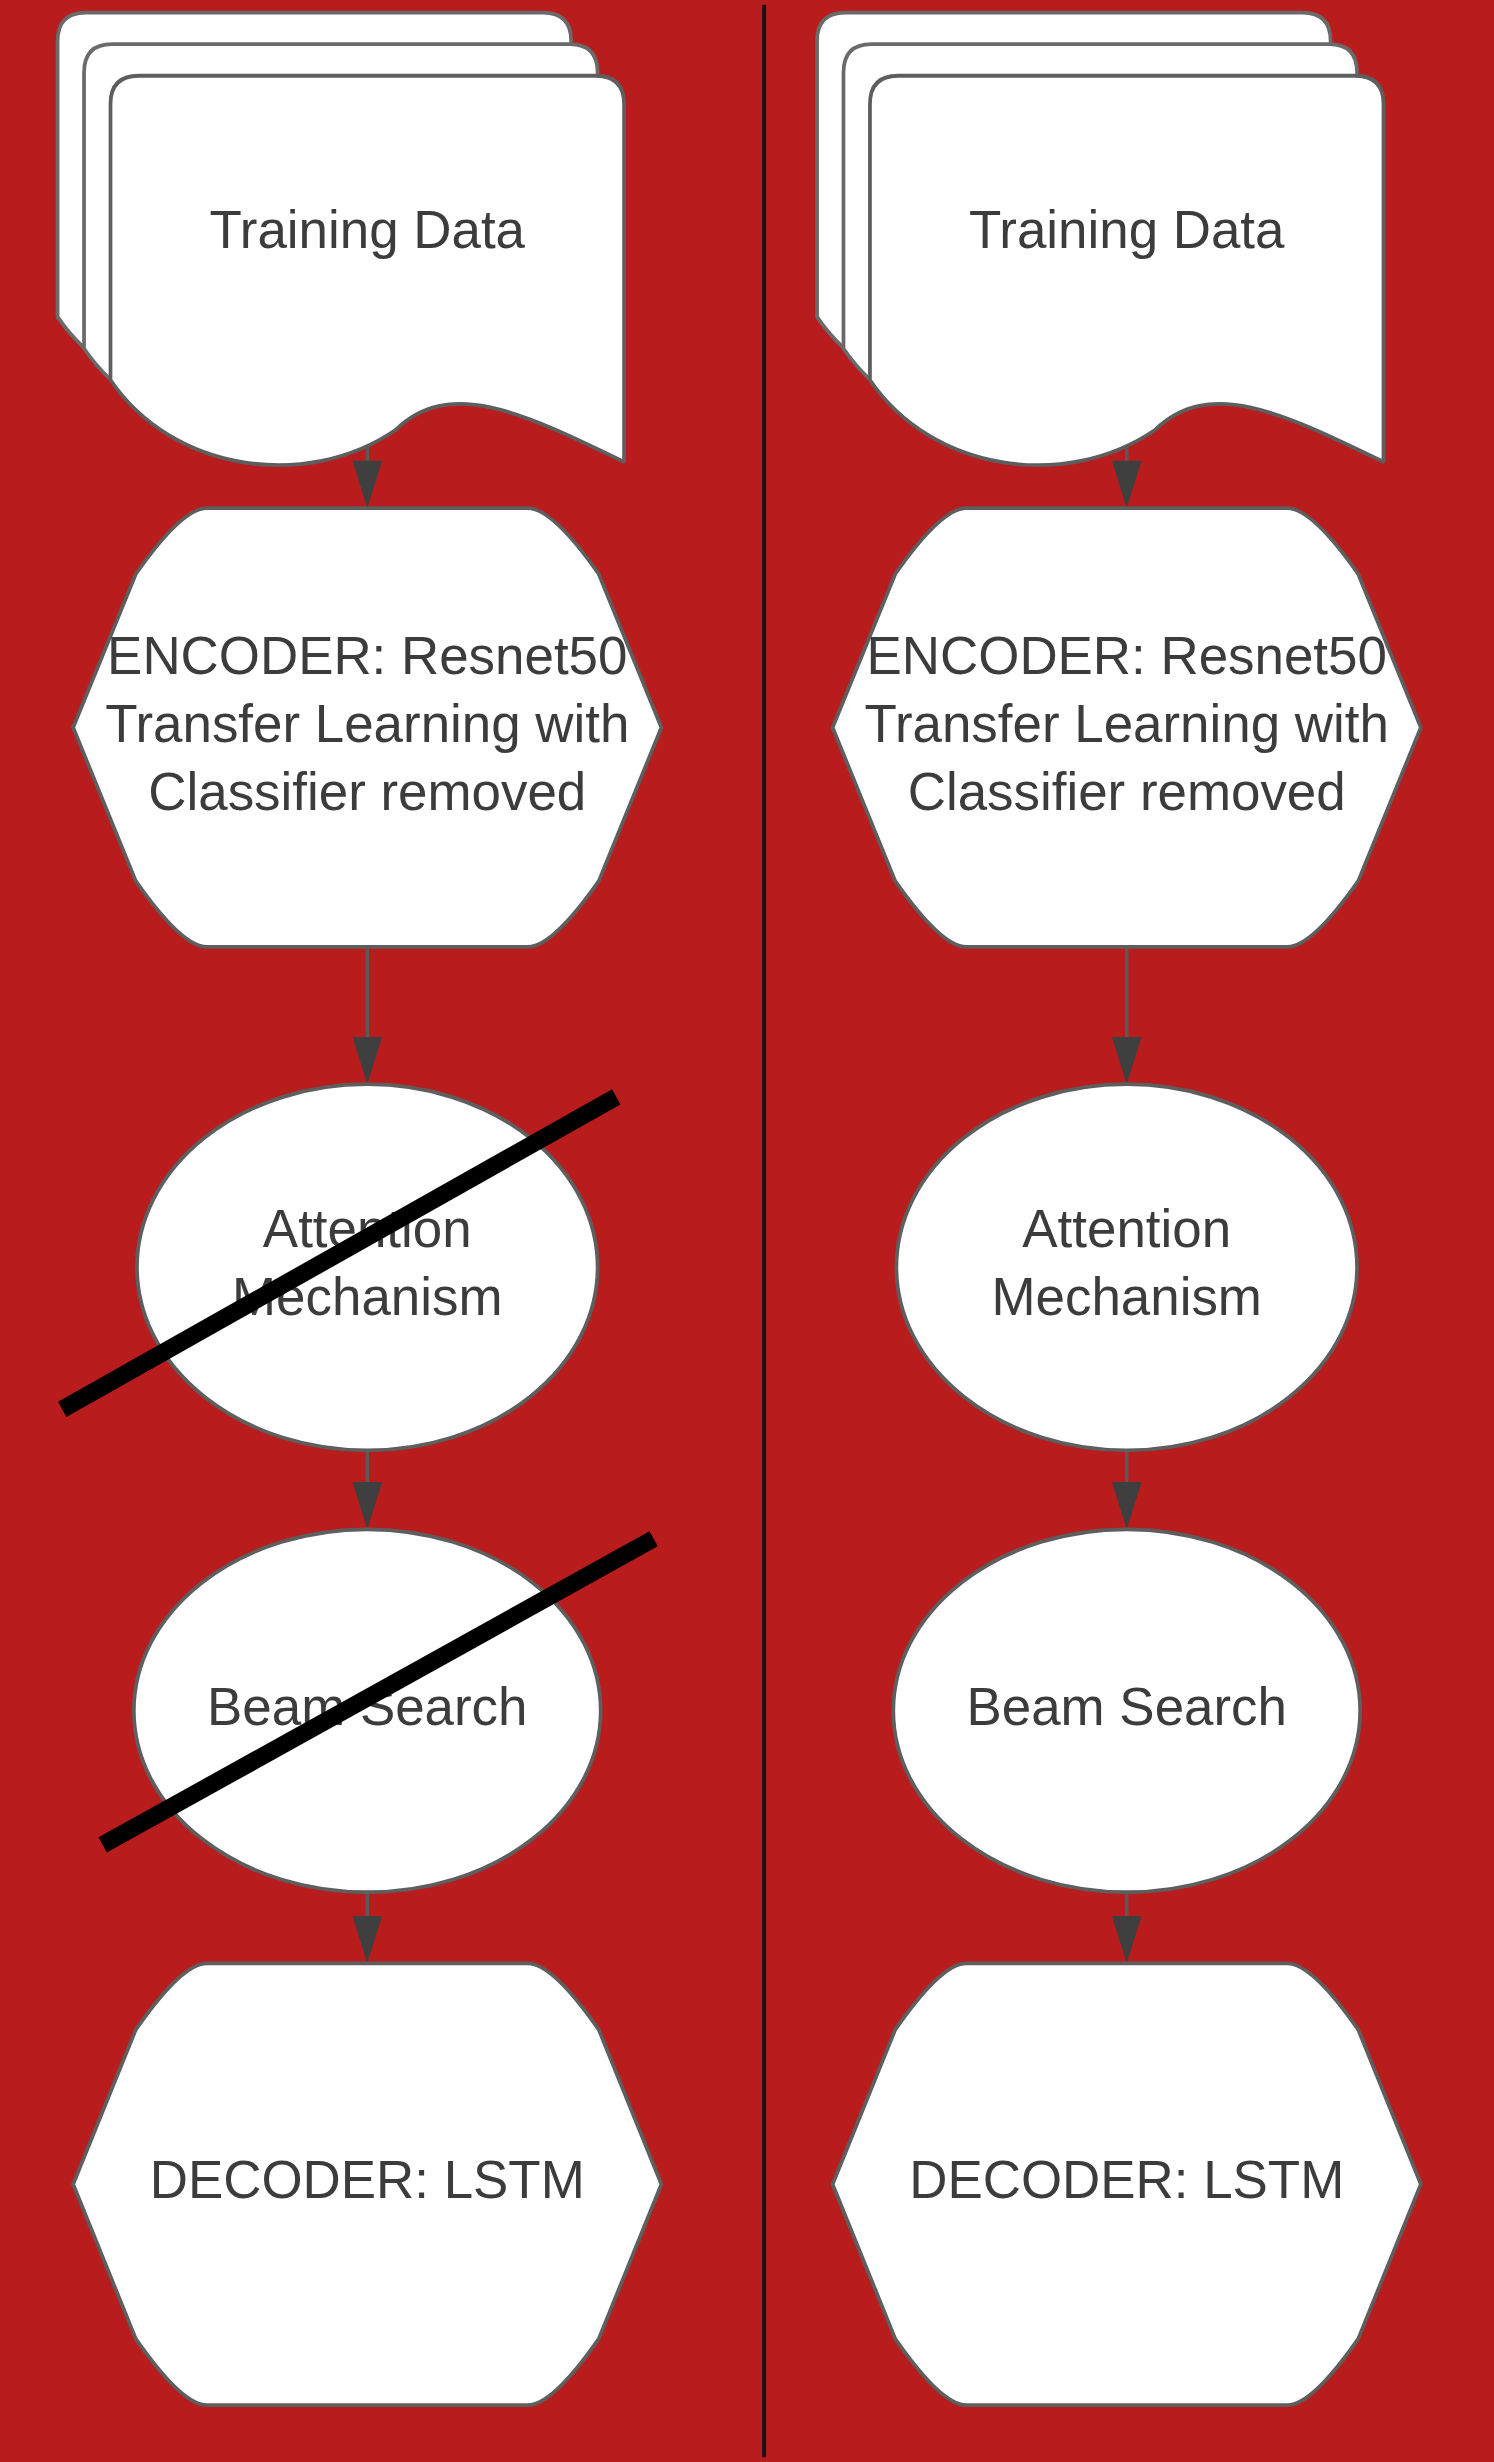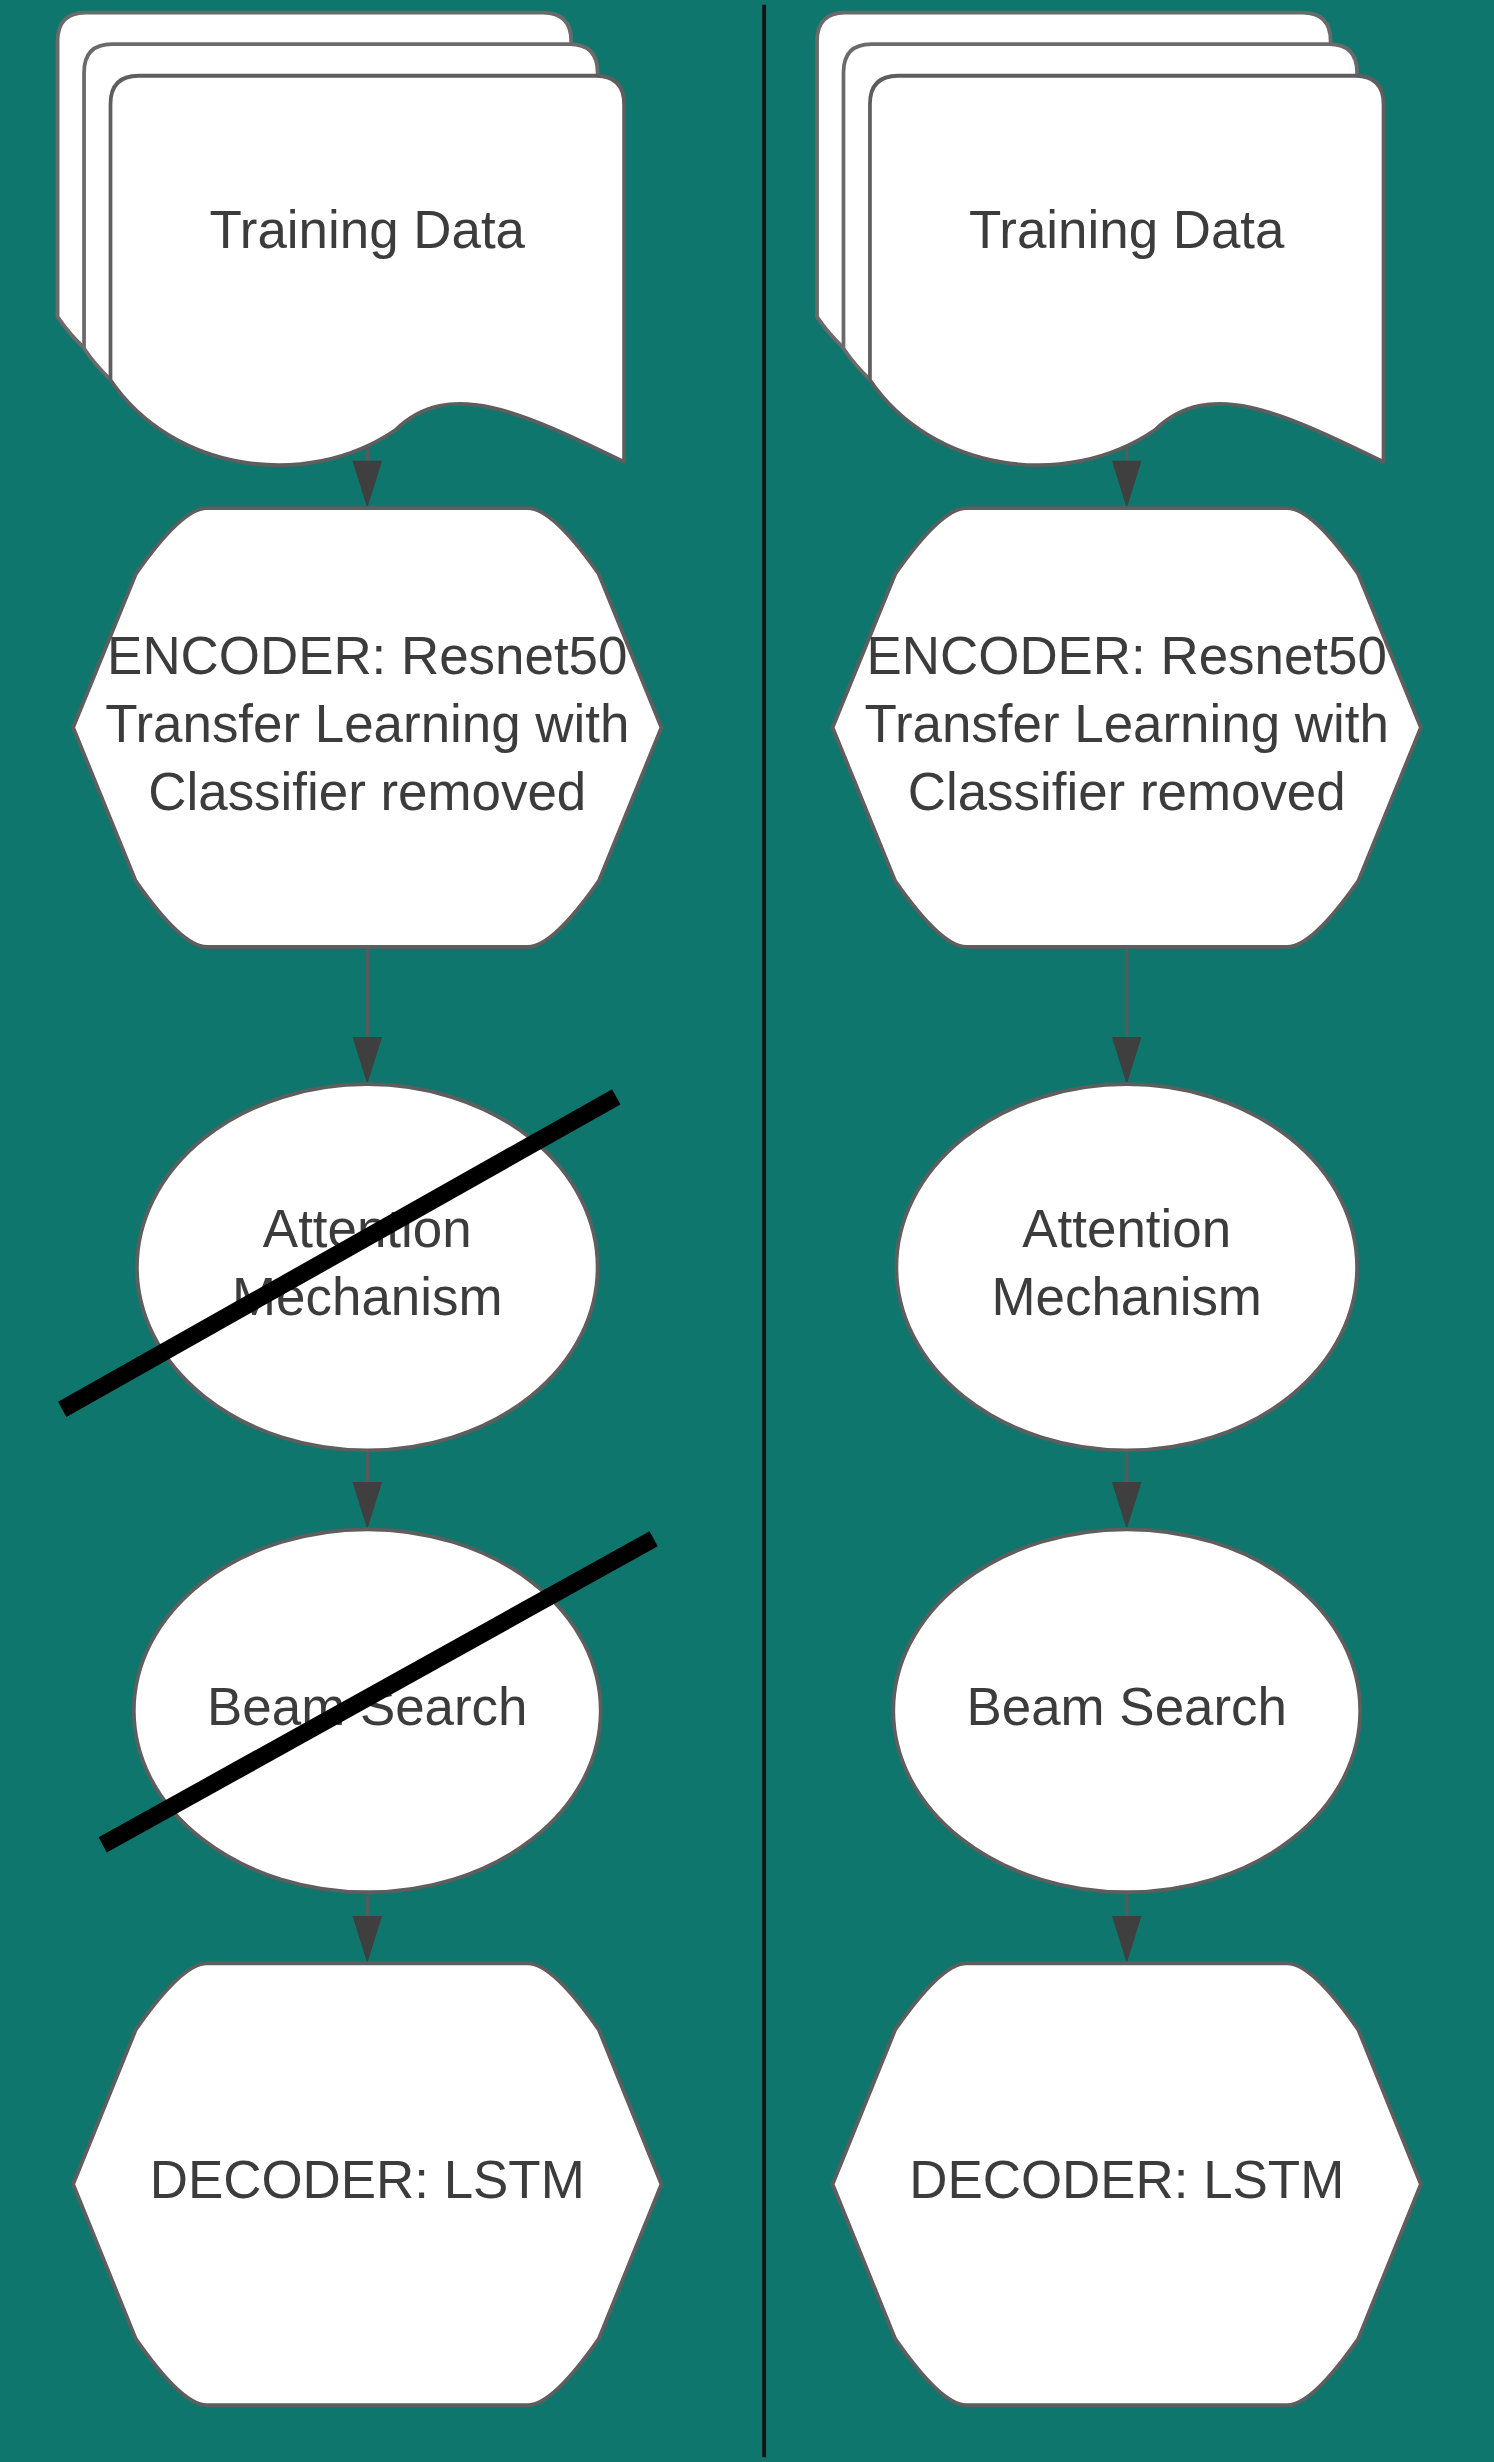--- a/index.html
+++ b/index.html
@@ -10,21 +10,21 @@
   body {
     width: 1494px;
     height: 2462px;
     font-family: "Liberation Sans", sans-serif;
     overflow: hidden;
   }
   #root {
     position: relative;
     width: 1494px;
     height: 2462px;
-    background: #0f766e;
+    background: #b91c1c;
   }
   svg.canvas {
     position: absolute;
     left: 0;
     top: 0;
     width: 1494px;
     height: 2462px;
     display: block;
   }
   .node-shape {

